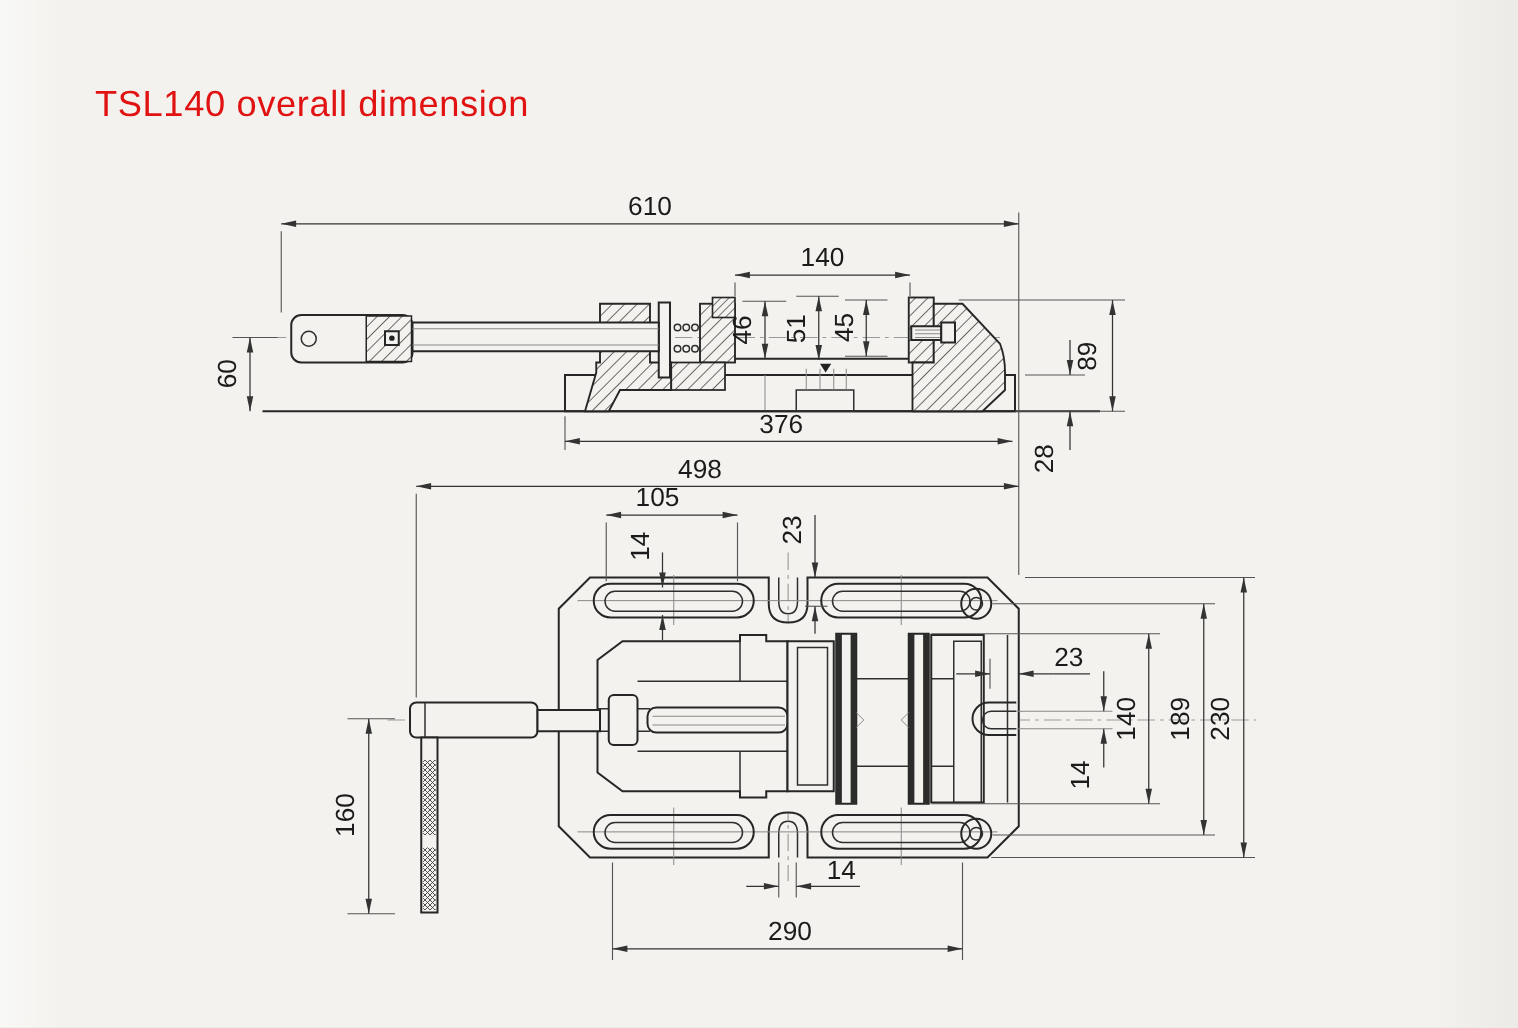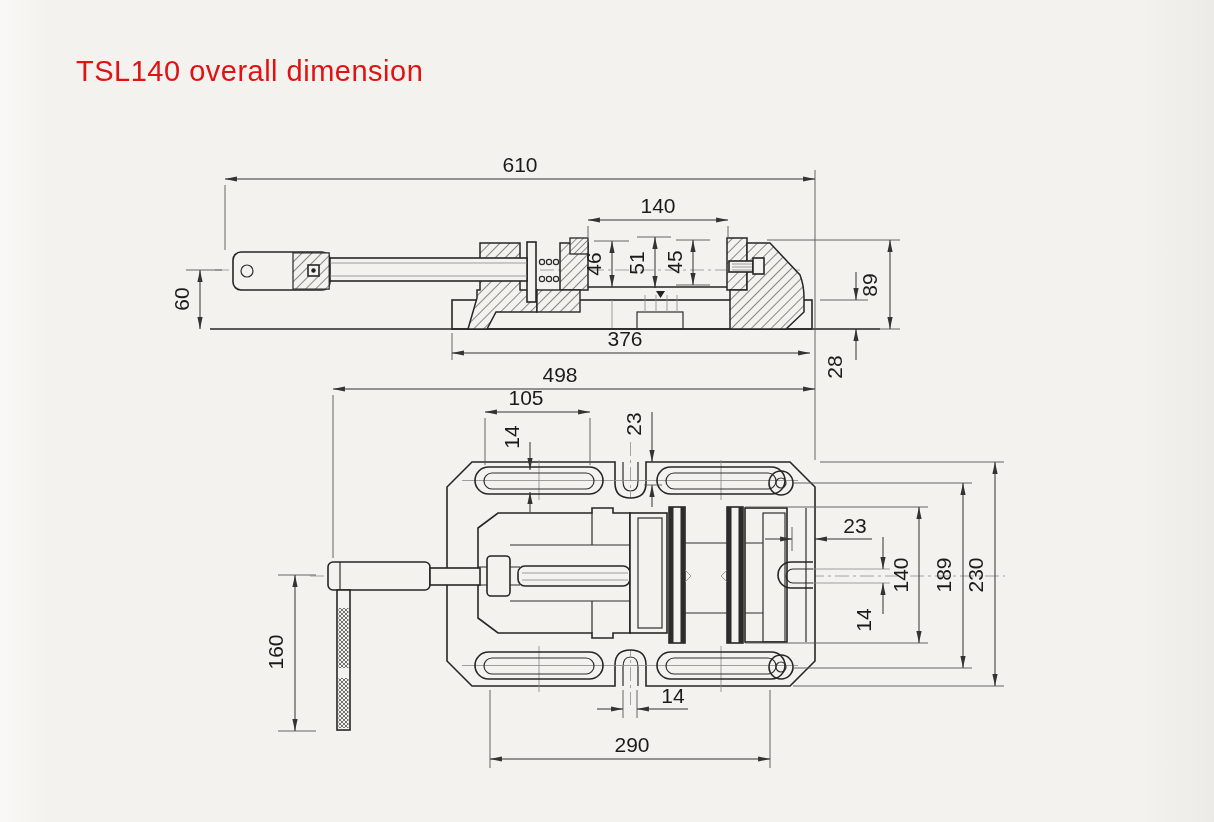--- a/index.html
+++ b/index.html
@@ -5,21 +5,21 @@
   html,body{margin:0;padding:0;background:#e8e7e3;}
   .canvas{
     position:relative;
     width:1214px;height:822px;
     background:#f3f2ee;
     background-image:linear-gradient(90deg, rgba(255,255,255,.5) 0%, rgba(0,0,0,0) 4%, rgba(0,0,0,0) 94%, rgba(0,0,0,.03) 100%);
     overflow:hidden;
     font-family:"Liberation Sans", sans-serif;
   }
   .title{
-    position:absolute;left:76px;top:55px;
+    position:absolute;left:76px;top:68px;
     font-size:29px;line-height:32px;
     color:#e01212;
     letter-spacing:0.5px;
     white-space:nowrap;
   }
   svg text{
     font-family:"Liberation Sans", sans-serif;
     font-size:21px;
     fill:#1b1b1b;
   }

